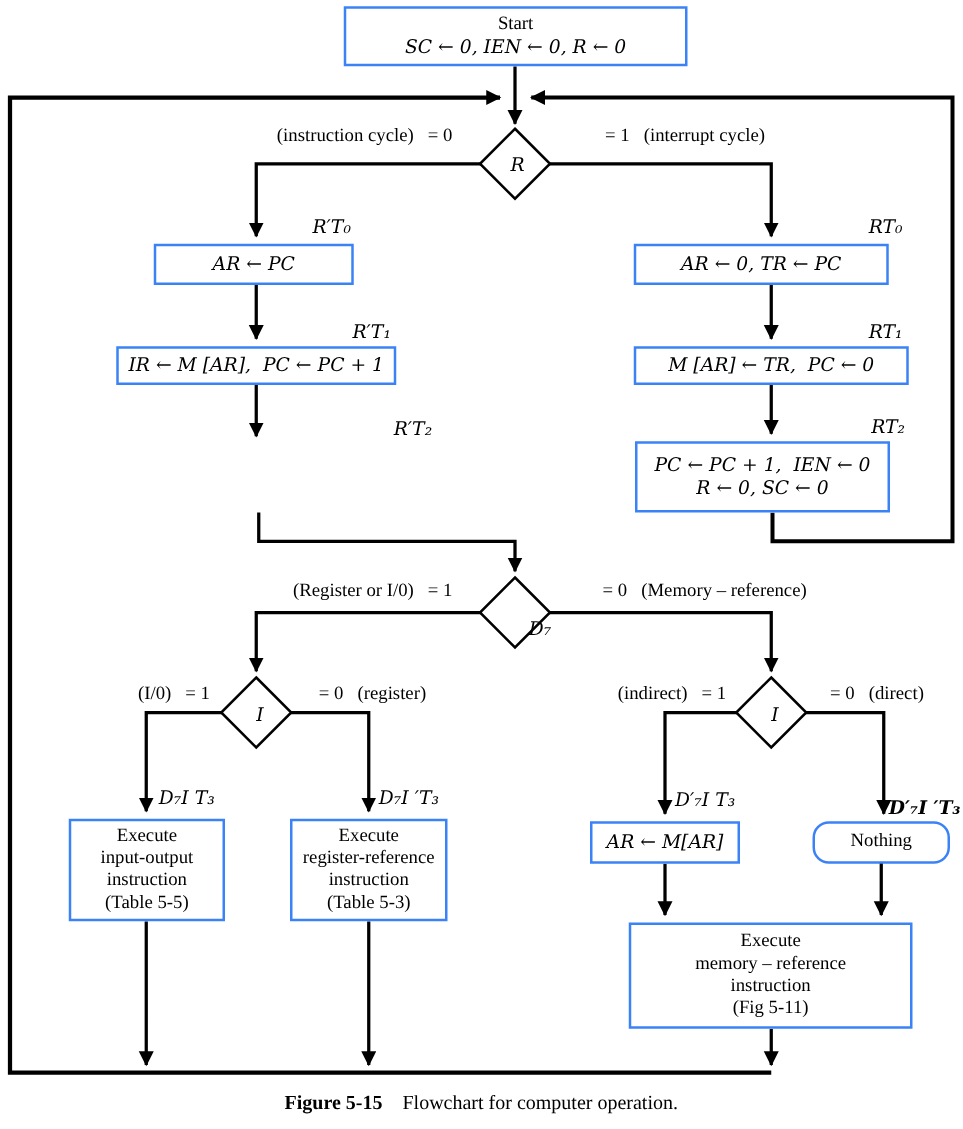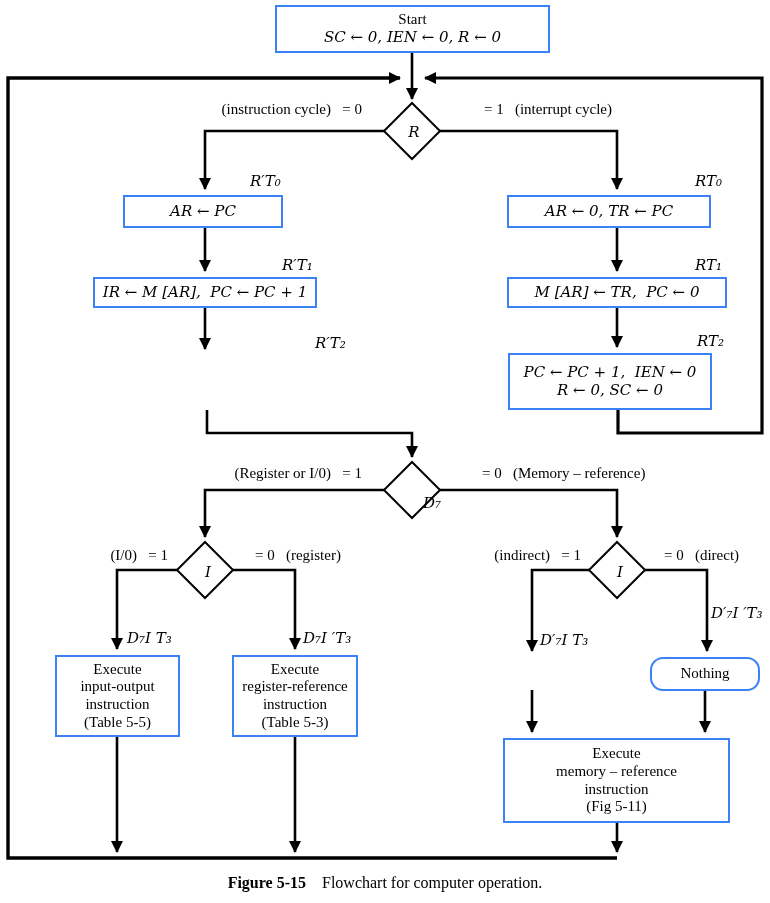--- a/index.html
+++ b/index.html
@@ -132,22 +132,25 @@
 
   <div class="sig" style="left:303px;top:629px;">D₇I ′T₃</div>
   <div class="box" style="left:232px;top:655px;width:126px;height:82px;">
     <div>Execute</div>
     <div>register-reference</div>
     <div>instruction</div>
     <div>(Table 5-3)</div>
   </div>
 
   <div class="sig" style="left:540px;top:631px;">D′₇I T₃</div>
+  <div class="box" style="left:472px;top:657px;width:120px;height:34px;">
+    <div class="math">AR ← M[AR]</div>
+  </div>
 
-  <div class="sig" style="left:711px;top:604px;">D′₇I ′T₃</div>
+  <div class="sig" style="left:711px;top:637px;font-weight:bold;">D′₇I ′T₃</div>
   <div class="box" style="left:650px;top:657px;width:110px;height:34px;border-radius:13px;">
     <div>Nothing</div>
   </div>
 
   <div class="box" style="left:503px;top:738px;width:227px;height:85px;">
     <div>Execute</div>
     <div>memory – reference</div>
     <div>instruction</div>
     <div>(Fig 5-11)</div>
   </div>

